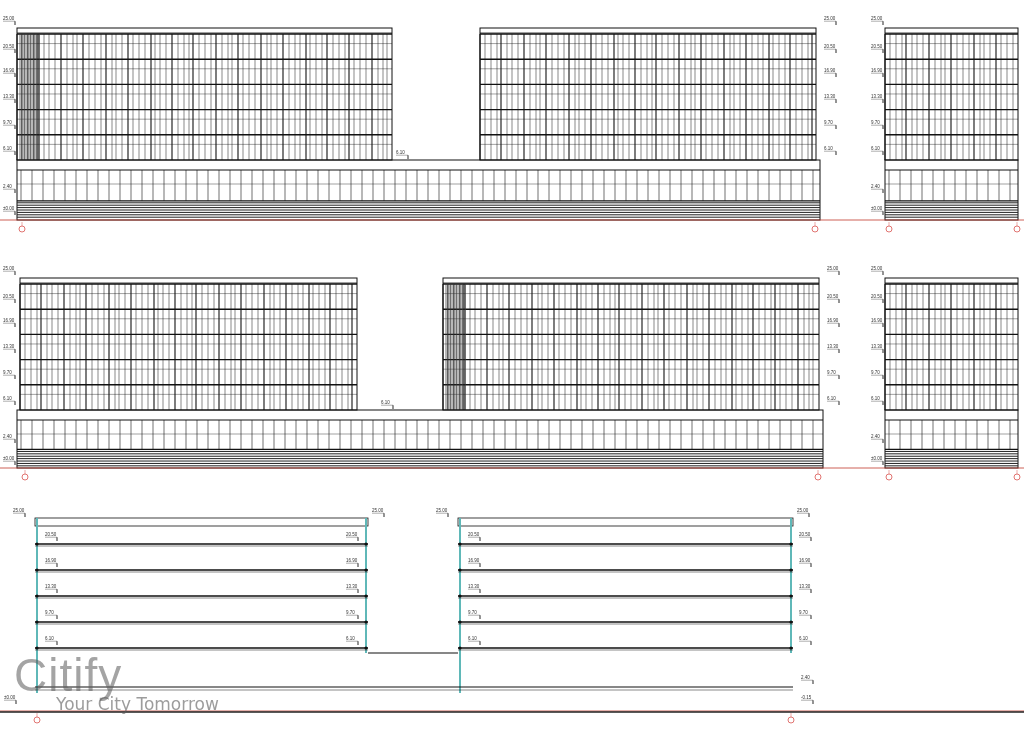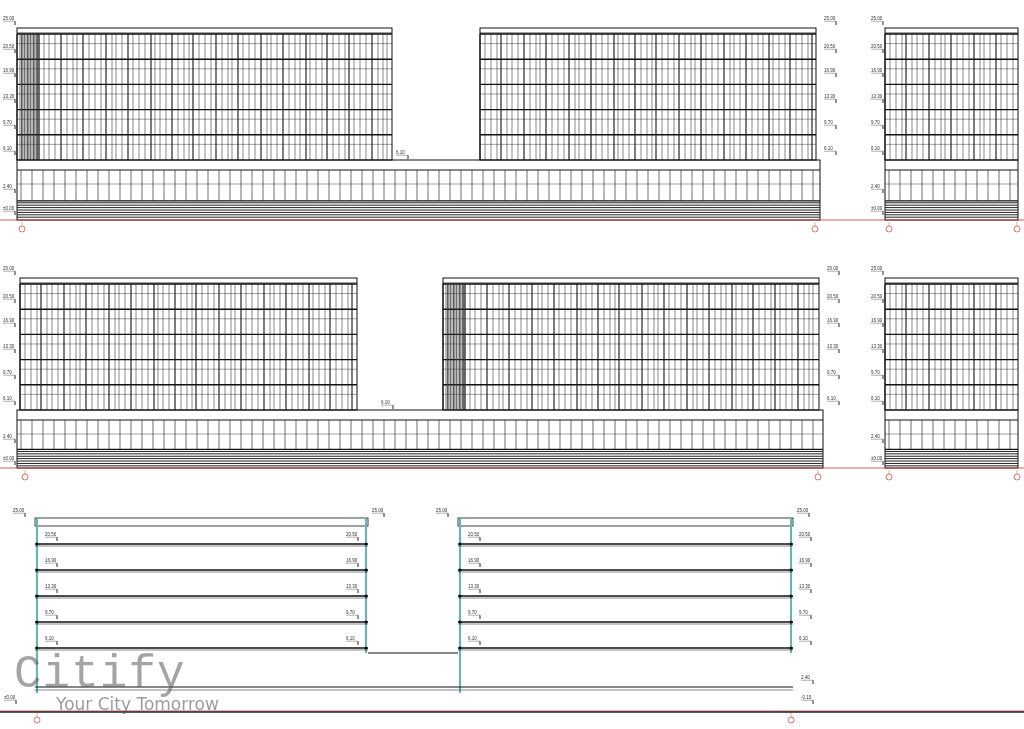--- a/index.html
+++ b/index.html
@@ -1,20 +1,20 @@
 <!DOCTYPE html>
 <html><head>
 <meta charset="utf-8">
 <style>
   html,body{margin:0;padding:0;background:#fff;}
   body{width:1024px;height:729px;position:relative;overflow:hidden;font-family:"Liberation Sans",sans-serif;}
   svg{position:absolute;left:0;top:0;}
   .lbl{font-family:"Liberation Sans",sans-serif;font-size:4.5px;fill:#333;}
   .wm{position:absolute;left:14px;top:652px;pointer-events:none;}
-  .wm-title{font-family:Liberation Mono, monospace;font-size:46px;color:rgba(90,90,90,0.55);letter-spacing:1px;line-height:46px;}
+  .wm-title{font-family:Liberation Sans, sans-serif;font-size:46px;color:rgba(90,90,90,0.55);letter-spacing:1px;line-height:46px;}
   .wm-tag{font-family:"DejaVu Sans",sans-serif;font-size:17px;color:rgba(90,90,90,0.6);margin-left:42px;margin-top:-4px;text-align:right;}
 </style>
 </head>
 <body>
 
 <svg width="1024" height="729" viewBox="0 0 1024 729" xmlns="http://www.w3.org/2000/svg" id="drawing">
     <g>
       <rect x="17" y="28" width="375" height="132" fill="none" stroke="#111111" stroke-width="1"></rect>
       <line x1="17" y1="33" x2="392" y2="33" stroke="#111111" stroke-width="0.8"></line>
       <line x1="17" y1="34" x2="392" y2="34" stroke="#111111" stroke-width="1.4"></line>

